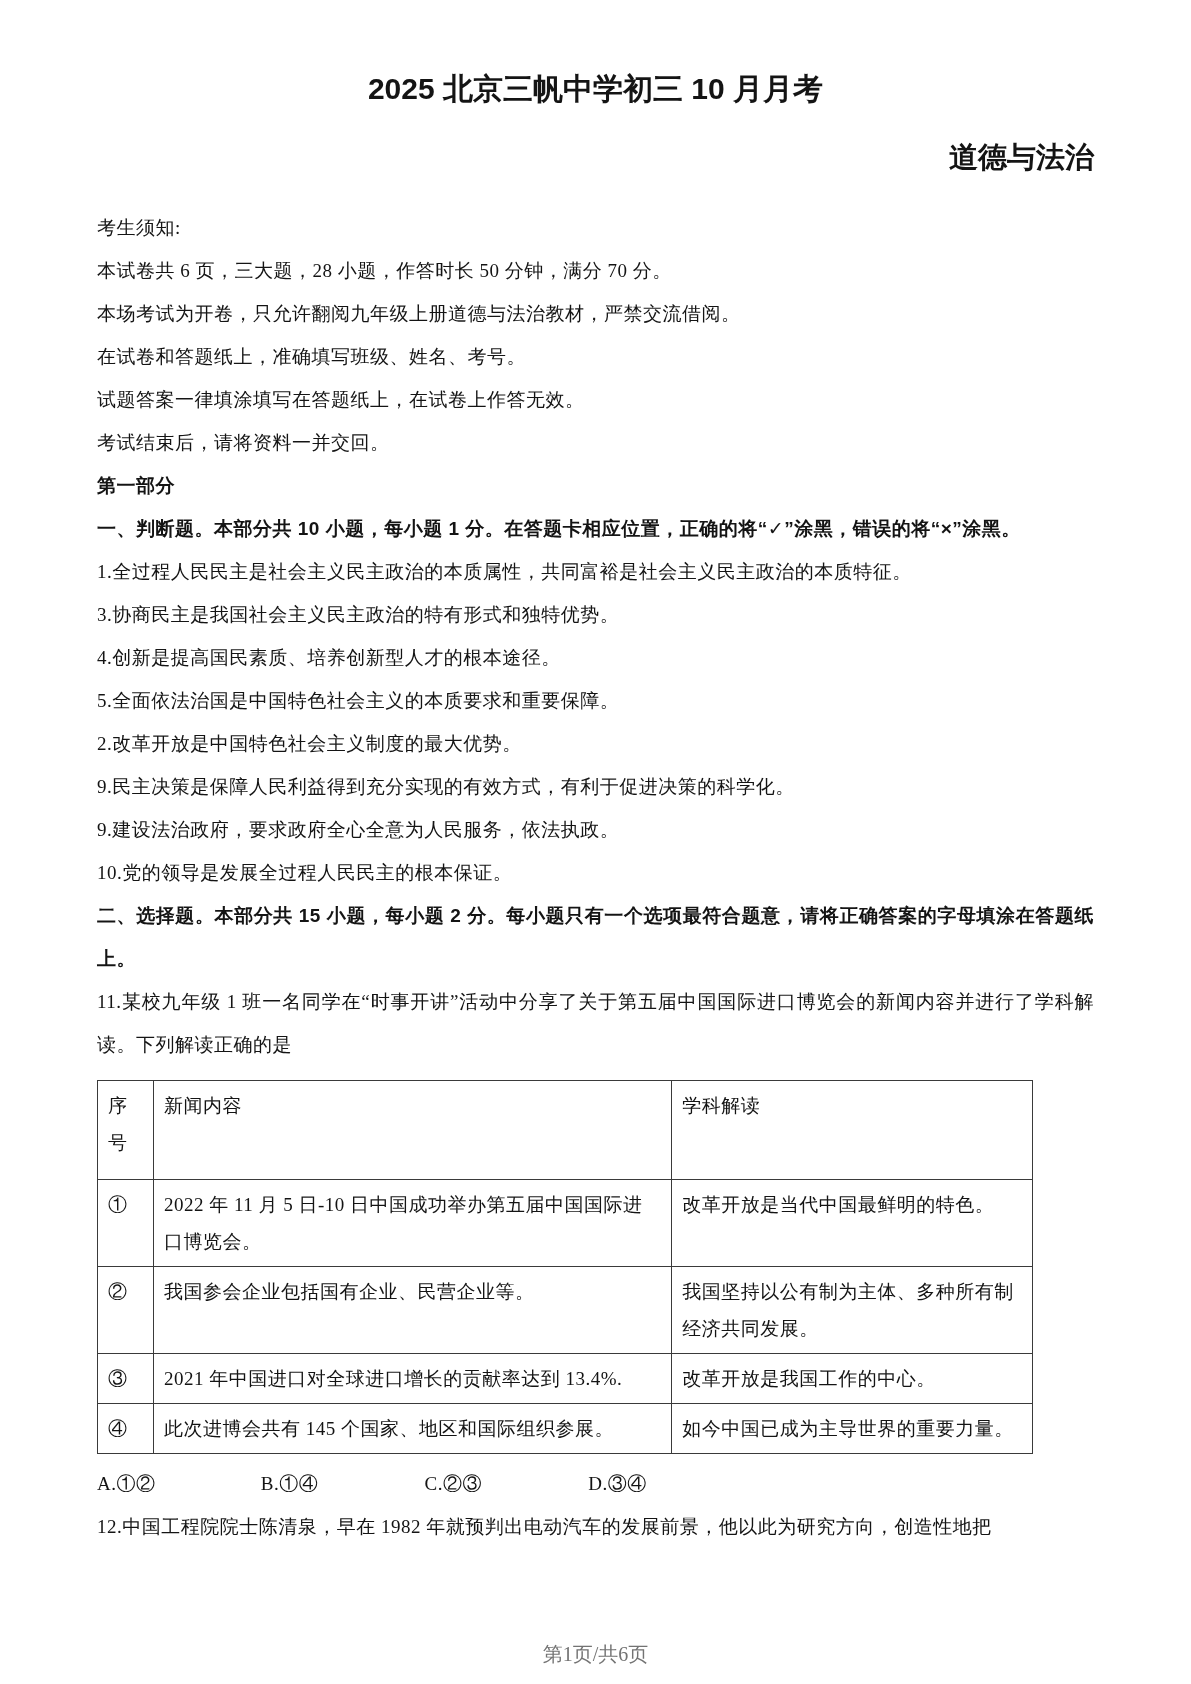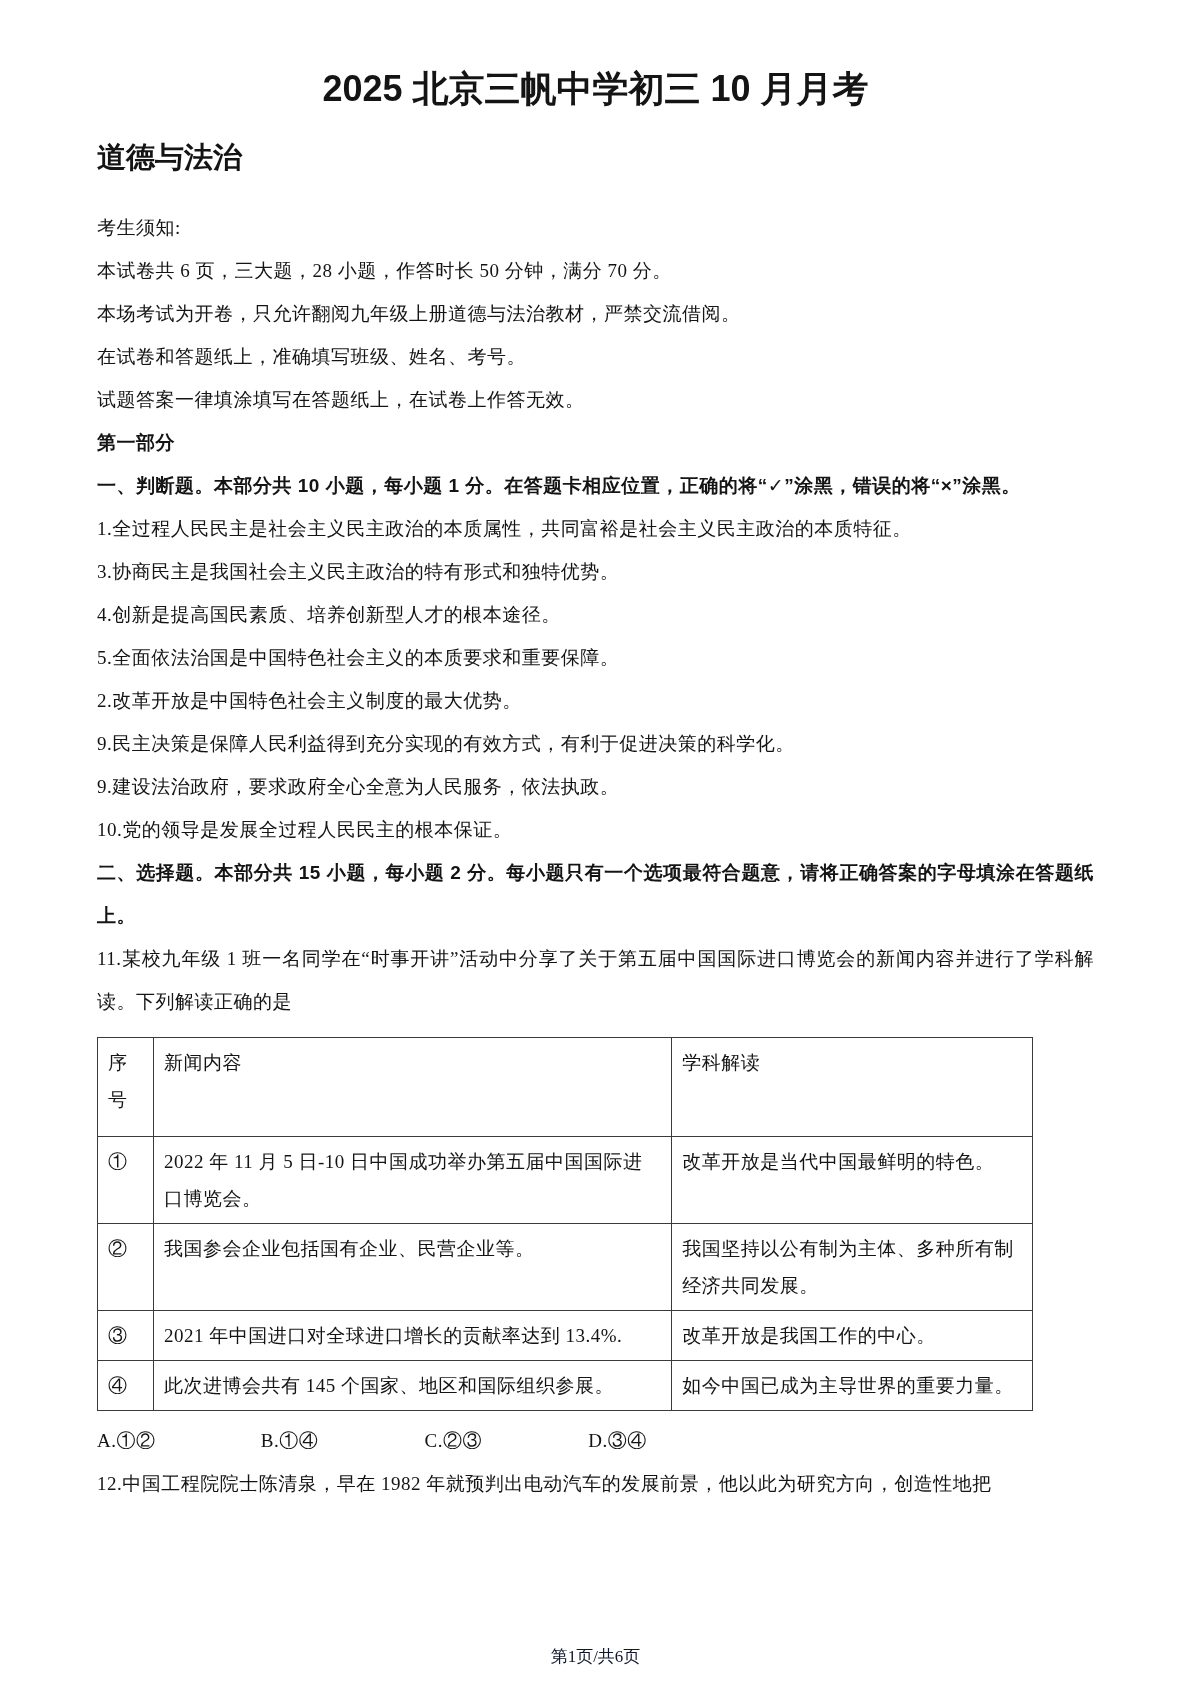--- a/index.html
+++ b/index.html
@@ -14,26 +14,26 @@
     color: #141414;
     font-family: "Liberation Serif", "DejaVu Serif", serif;
     font-size: 19px;
     overflow: hidden;
   }
   .title {
     margin: 0 0 30px 0;
     text-align: center;
     font-family: "Liberation Sans", "DejaVu Sans", sans-serif;
     font-weight: bold;
-    font-size: 36px;
+    font-size: 30px;
     line-height: 38px;
   }
   .subtitle {
     margin: 0 0 30px 0;
-    text-align: left;
+    text-align: right;
     font-family: "Liberation Sans", "DejaVu Sans", sans-serif;
     font-weight: bold;
     font-size: 29px;
     line-height: 38px;
   }
   p.line {
     margin: 0;
     line-height: 43px;
     text-align: justify;
     letter-spacing: 0.5px;
@@ -81,38 +81,39 @@
     width: 159px;
     letter-spacing: 0.5px;
   }
   .q12 { margin-top: 4px; }
   .footer {
     position: absolute;
     left: 0;
     right: 0;
     bottom: 16px;
     text-align: center;
-    font-size: 17px;
-    color: #0f172a;
+    font-size: 20px;
+    color: #737373;
   }
 </style>
 </head>
 <body>
 
 <div class="page">
 
   <h1 class="title">2025 北京三帆中学初三 10 月月考</h1>
   <h2 class="subtitle">道德与法治</h2>
 
   <div>
     <p class="line">考生须知:</p>
     <p class="line">本试卷共 6 页，三大题，28 小题，作答时长 50 分钟，满分 70 分。</p>
     <p class="line">本场考试为开卷，只允许翻阅九年级上册道德与法治教材，严禁交流借阅。</p>
     <p class="line">在试卷和答题纸上，准确填写班级、姓名、考号。</p>
     <p class="line">试题答案一律填涂填写在答题纸上，在试卷上作答无效。</p>
+    <p class="line">考试结束后，请将资料一并交回。</p>
   </div>
 
   <p class="line part-heading">第一部分</p>
 
   <p class="sec-heading">一、判断题。本部分共 10 小题，每小题 1 分。在答题卡相应位置，正确的将“✓”涂黑，错误的将“×”涂黑。</p>
 
   <div>
     <p class="line">1.全过程人民民主是社会主义民主政治的本质属性，共同富裕是社会主义民主政治的本质特征。</p>
     <p class="line">3.协商民主是我国社会主义民主政治的特有形式和独特优势。</p>
     <p class="line">4.创新是提高国民素质、培养创新型人才的根本途径。</p>

